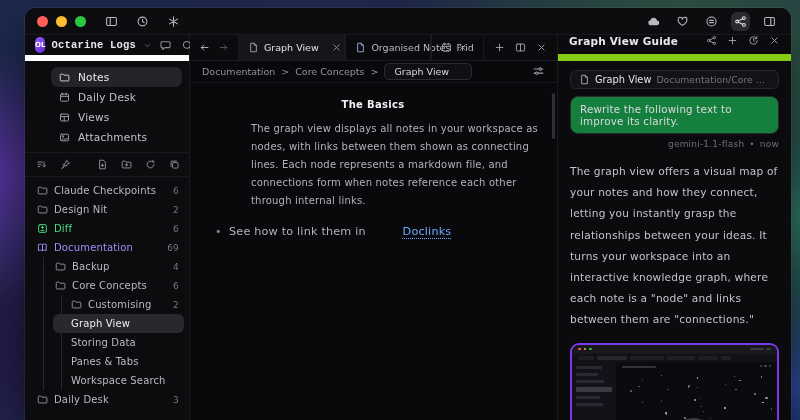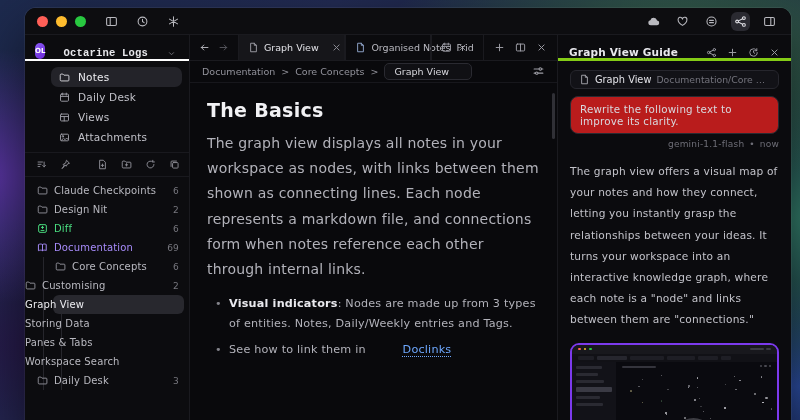--- a/index.html
+++ b/index.html
@@ -32,38 +32,38 @@
   .light { width:11px; height:11px; border-radius:50%; }
   .tb-icons { display:flex; gap:12px; color:#b9b9bf; align-items:center; }
   .tb-right { margin-left:auto; display:flex; gap:10px; color:#b9b9bf; align-items:center; }
   .tb-btn { padding:3px; border-radius:6px; display:flex; }
   .tb-btn.active { background:#2a2a31; color:#e4e4e9; }
 
   .main { flex:1; display:flex; min-height:0; }
 
   
   .sidebar { width:165px; flex:0 0 165px; background:#0c0c0f; border-right:1px solid #1a1a1f; display:flex; flex-direction:column; }
-  .ws-header { height:26px; flex:0 0 26px; display:flex; align-items:flex-end; gap:18px; padding:0 10px; border-bottom:2px solid #ffffff; }
+  .ws-header { height:26px; flex:0 0 26px; display:flex; align-items:center; gap:6px; padding:0 10px; border-bottom:6px solid #ffffff; }
   .ws-badge { width:16px; height:16px; border-radius:5px; background:linear-gradient(135deg,#8b5cf6,#6d28d9); color:#fff; font-size:7px; font-weight:700; display:flex; align-items:center; justify-content:center; }
   .ws-name { font-size:10.5px; font-weight:700; color:#e8e8ec; letter-spacing:.2px; white-space:nowrap;font-family:Liberation Mono, monospace; }
   .ws-chevron { color:#6e6e76; }
   .ws-actions { margin-left:auto; display:flex; gap:9px; color:#8d8d95; }
   .nav { padding:6px 7px 5px;margin-left:19px; }
   .nav-item { position:relative; height:20px; display:flex; align-items:center; gap:8px; padding:0 8px; font-size:10.5px; color:#c2c2c9; letter-spacing:.2px; border-radius:7px; }
   .nav-item .nicon { color:#9a9aa2; display:flex; }
   .nav-item.active { background:#232329; color:#ececf0; }
   .nav-item.active .nicon { color:#d0d0d6; }
   .side-toolbar { height:25px; flex:0 0 25px; border-top:1px solid #19191e; border-bottom:1px solid #19191e; display:flex; align-items:center; padding:0 11px; gap:13px; color:#8d8d95; }
   .side-toolbar .grow { flex:1; }
   .tree { flex:1; position:relative; padding-top:4px; overflow:hidden; }
   .trow { position:relative; height:19px; display:flex; align-items:center; gap:6px; font-size:10px; color:#b9b9c0; letter-spacing:.15px; }
   .trow .ticon { display:flex; color:#8d8d95; }
   .trow .tlabel { position:relative; white-space:nowrap; overflow:hidden; }
   .trow .tcount { position:absolute; right:10px; font-size:9px; color:#77777e; }
-  .d0 { padding-left:12px; } .d1 { padding-left:30px; } .d2 { }
+  .d0 { padding-left:12px; } .d1 { padding-left:30px; } .d2 { padding-left:46px; }
   .trow.green, .trow.green .ticon { color:#4ade80; }
   .trow.purple, .trow.purple .ticon { color:#a78bfa; }
   .trow.selected::before { content:""; position:absolute; left:28px; right:5px; top:0; bottom:0; background:#28282e; border-radius:6px; }
   .trow.selected .tlabel { color:#ececf0; }
   .guide { position:absolute; width:1px; background:#26262c; }
 
   
   .editor { flex:1; min-width:0; display:flex; flex-direction:column; background:#09090c; }
   .tabbar { height:26px; flex:0 0 26px; background:#0b0b0e; border-bottom:1px solid #1a1a1f; display:flex; align-items:stretch; }
   .nav-arrows { display:flex; align-items:center; gap:8px; padding:0 9px; }
@@ -75,39 +75,39 @@
   .tab .t-sub { color:#70707a; white-space:nowrap; overflow:hidden; text-overflow:clip; max-width:58px; }
   .tab .t-x { color:#8d8d95; margin-left:2px; flex:0 0 auto; }
   .tab1 { max-width:150px; } .tab3 { max-width:72px; }
   .tab3 .t-title { color:#b9b9c0; overflow:hidden; }
   .tab-controls { margin-left:auto; display:flex; align-items:center; gap:10px; padding:0 10px; color:#9d9da5; }
   .crumbbar { height:22px; flex:0 0 22px; border-bottom:1px solid #17171c; display:flex; align-items:center; padding:0 12px; gap:6px; font-size:9.5px; color:#92929b; }
   .crumb-box { border:1px solid #2a2a31; background:#101014; border-radius:5px; padding:2px 22px 2px 9px; color:#d8d8de; font-size:9.5px; }
   .crumb-actions { margin-left:auto; color:#9d9da5; }
   .content { flex:1; position:relative; padding:10px 18px 0 17px; overflow:hidden; }
   .scroll-thumb { position:absolute; right:2px; top:10px; width:3px; height:46px; border-radius:2px; background:#303036; }
-  .content h2 { font-size:19px; font-weight:700; color:#f1f1f4; letter-spacing:.3px; margin:6px 0 10px; }
-  .content p { font-size:14px; line-height:1.8; color:#b2b2ba; letter-spacing:.2px; margin-bottom:12px; max-width:342px; }
+  .content h2 { font-size:10px; font-weight:700; color:#f1f1f4; letter-spacing:.3px; margin:6px 0 10px;text-align:center; }
+  .content p { font-size:10px; line-height:1.8; color:#b2b2ba; letter-spacing:.2px; margin-bottom:12px; max-width:342px;margin-left:44px; }
   ul.blist { list-style:none; margin:2px 0 14px 6px; max-width:336px; }
   ul.blist li { position:relative; padding-left:16px; font-size:11.2px; line-height:1.75; color:#b2b2ba; letter-spacing:.2px; margin-bottom:7px; }
   ul.blist li::before { content:"•"; position:absolute; left:2px; color:#84848c; }
   .lead { font-weight:700; color:#e9e9ee; }
   a.doclink { color:#6ea8fe; text-decoration:underline dotted; text-underline-offset:3px; cursor:pointer;padding-left:33px; }
 
   
   .assistant { width:234px; flex:0 0 234px; background:#0b0b0e; border-left:1px solid #1a1a1f; display:flex; flex-direction:column; }
-  .as-header { height:26px; flex:0 0 26px; border-bottom:3px solid #84cc16; display:flex; align-items:flex-end; padding:0 11px;gap:16px; }
+  .as-header { height:26px; flex:0 0 26px; border-bottom:7px solid #84cc16; display:flex; align-items:flex-start; padding:0 11px;gap:16px; }
   .as-title { font-size:10.5px; font-weight:700; color:#e9e9ee; letter-spacing:.2px; }
   .as-actions { margin-left:auto; display:flex; gap:10px; color:#9d9da5; }
   .as-body { flex:1; padding:9px 12px 0; overflow:hidden; }
   .chip { display:inline-flex; align-items:center; gap:5px; border:1px solid #26262d; background:#121217; border-radius:6px; padding:3px 8px; max-width:100%; }
   .chip .cico { color:#a0a0a8; display:flex; }
   .chip-title { font-size:9.8px; color:#e2e2e7; white-space:nowrap; }
   .chip-path { font-size:9.3px; color:#74747d; white-space:nowrap; overflow:hidden; text-overflow:ellipsis; }
-  .prompt-box { margin-top:7px; border:1px solid #2a2a31; background:#b91c1c; border-radius:8px; padding:6px 9px; font-size:10.3px; color:#d9d9df; letter-spacing:.2px; }
+  .prompt-box { margin-top:7px; border:1px solid #2a2a31; background:#15803d; border-radius:8px; padding:6px 9px; font-size:10.3px; color:#d9d9df; letter-spacing:.2px; }
   .meta { margin-top:5px; text-align:right; font-size:9px; color:#6e6e77; letter-spacing:.2px; display:flex; justify-content:flex-end; gap:5px; }
   .response { margin-top:12px; font-size:10.6px; line-height:2.0; color:#c3c3ca; letter-spacing:.2px; }
   .video { margin-top:12px; border:2px solid #7c3aed; border-radius:9px; height:160px; background:#0d0d12; overflow:hidden; position:relative; }
   .v-titlebar { height:9px; background:#18181d; display:flex; align-items:center; padding:0 6px; gap:3px; }
   .v-dot { width:2.5px; height:2.5px; border-radius:50%; }
   .v-tr { margin-left:auto; display:flex; gap:2px; }
   .v-bar { height:2px; border-radius:1px; background:#3a3a42; }
   .v-tabbar { height:8px; background:#111116; display:flex; align-items:center; gap:3px; padding:0 6px; }
   .v-seg { height:4px; border-radius:1px; background:#1e1e25; }
   .v-body { display:flex; height:141px; }
@@ -327,20 +327,29 @@
             </span>
           <span class="tlabel">Documentation</span>
           <span class="tcount">69</span>
         </div>
         <div class="trow d1">
           <span class="ticon">
               <svg class="ic-sm" viewBox="0 0 16 16">
                 <path d="M1.8 4.2A1.2 1.2 0 0 1 3 3h2.6l1.6 1.6h6a1.2 1.2 0 0 1 1.2 1.2v6a1.2 1.2 0 0 1-1.2 1.2H3a1.2 1.2 0 0 1-1.2-1.2z"></path>
               </svg>
             </span>
+          <span class="tlabel">Backup</span>
+          <span class="tcount">4</span>
+        </div>
+        <div class="trow d1">
+          <span class="ticon">
+              <svg class="ic-sm" viewBox="0 0 16 16">
+                <path d="M1.8 4.2A1.2 1.2 0 0 1 3 3h2.6l1.6 1.6h6a1.2 1.2 0 0 1 1.2 1.2v6a1.2 1.2 0 0 1-1.2 1.2H3a1.2 1.2 0 0 1-1.2-1.2z"></path>
+              </svg>
+            </span>
           <span class="tlabel">Core Concepts</span>
           <span class="tcount">6</span>
         </div>
         <div class="trow d2">
           <span class="ticon">
               <svg class="ic-sm" viewBox="0 0 16 16">
                 <path d="M1.8 4.2A1.2 1.2 0 0 1 3 3h2.6l1.6 1.6h6a1.2 1.2 0 0 1 1.2 1.2v6a1.2 1.2 0 0 1-1.2 1.2H3a1.2 1.2 0 0 1-1.2-1.2z"></path>
               </svg>
             </span>
           <span class="tlabel">Customising</span>
@@ -455,21 +464,20 @@
               <circle cx="5.8" cy="10" r="1.5" fill="#09090c"></circle>
             </svg>
           </span>
       </div>
 
       <div class="content">
         <div class="scroll-thumb"></div>
         <h2>The Basics</h2>
         <p>The graph view displays all notes in your workspace as nodes, with links between them shown as connecting lines. Each node represents a markdown file, and connections form when notes reference each other through internal links.</p>
         <ul class="blist">
-          <li><span class="lead">Visual indicators</span><span>: Nodes are made up from 3 types of entities. Notes, Daily/Weekly entries and Tags.</span></li>
           <li><span>See how to link them in </span><a class="doclink">Doclinks</a></li>
         </ul>
 
       </div>
     </div>
 
     <div class="assistant">
       <div class="as-header">
         <span class="as-title">Graph View Guide</span>
         <span class="as-actions">

